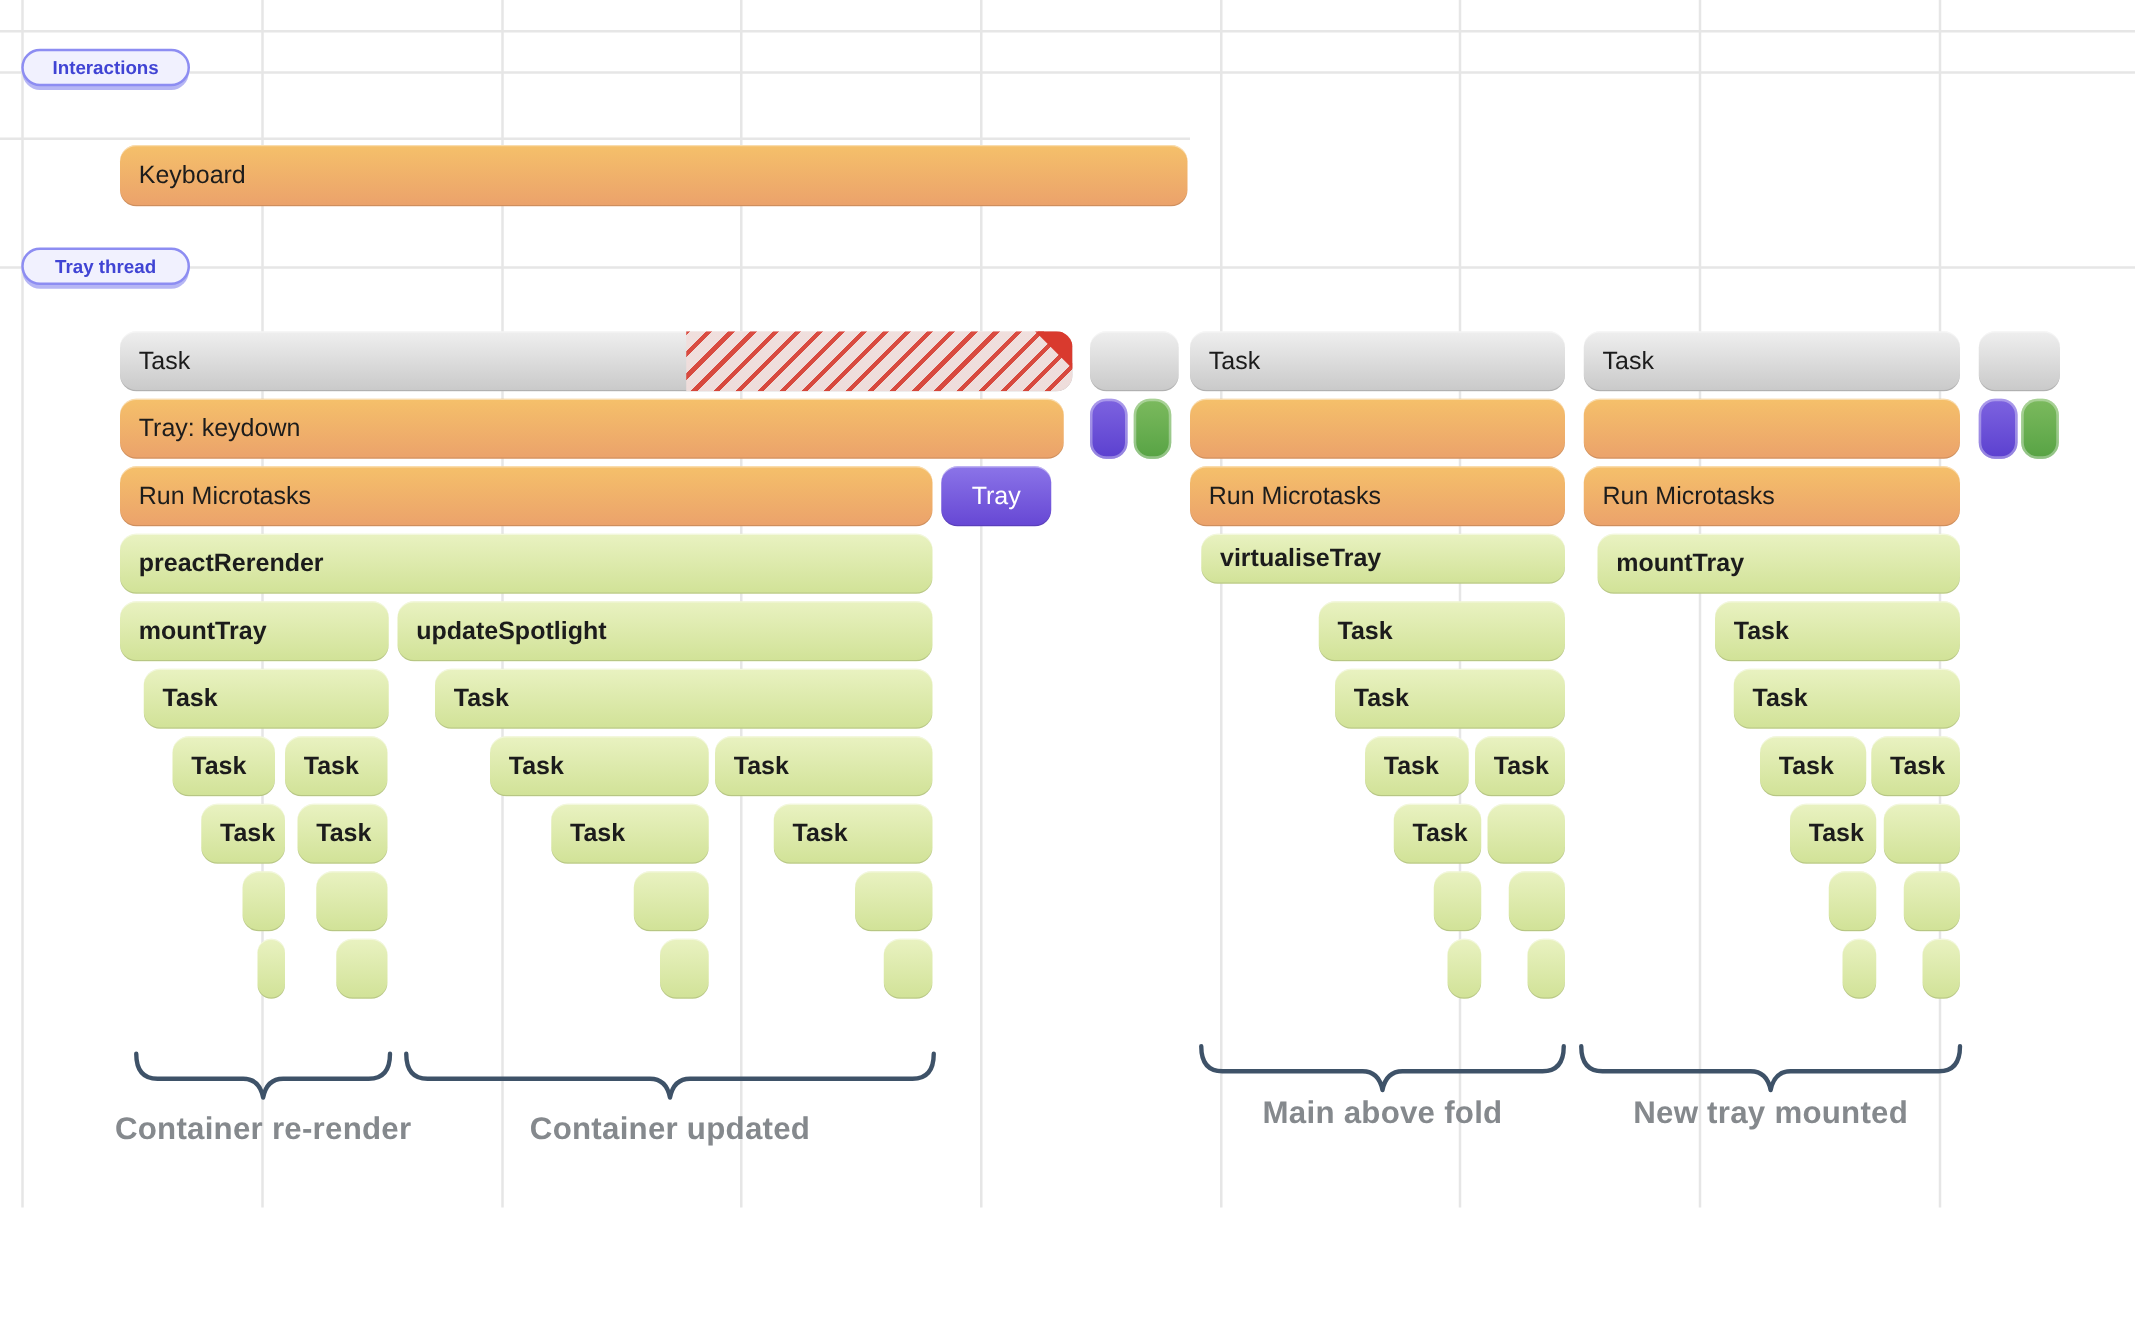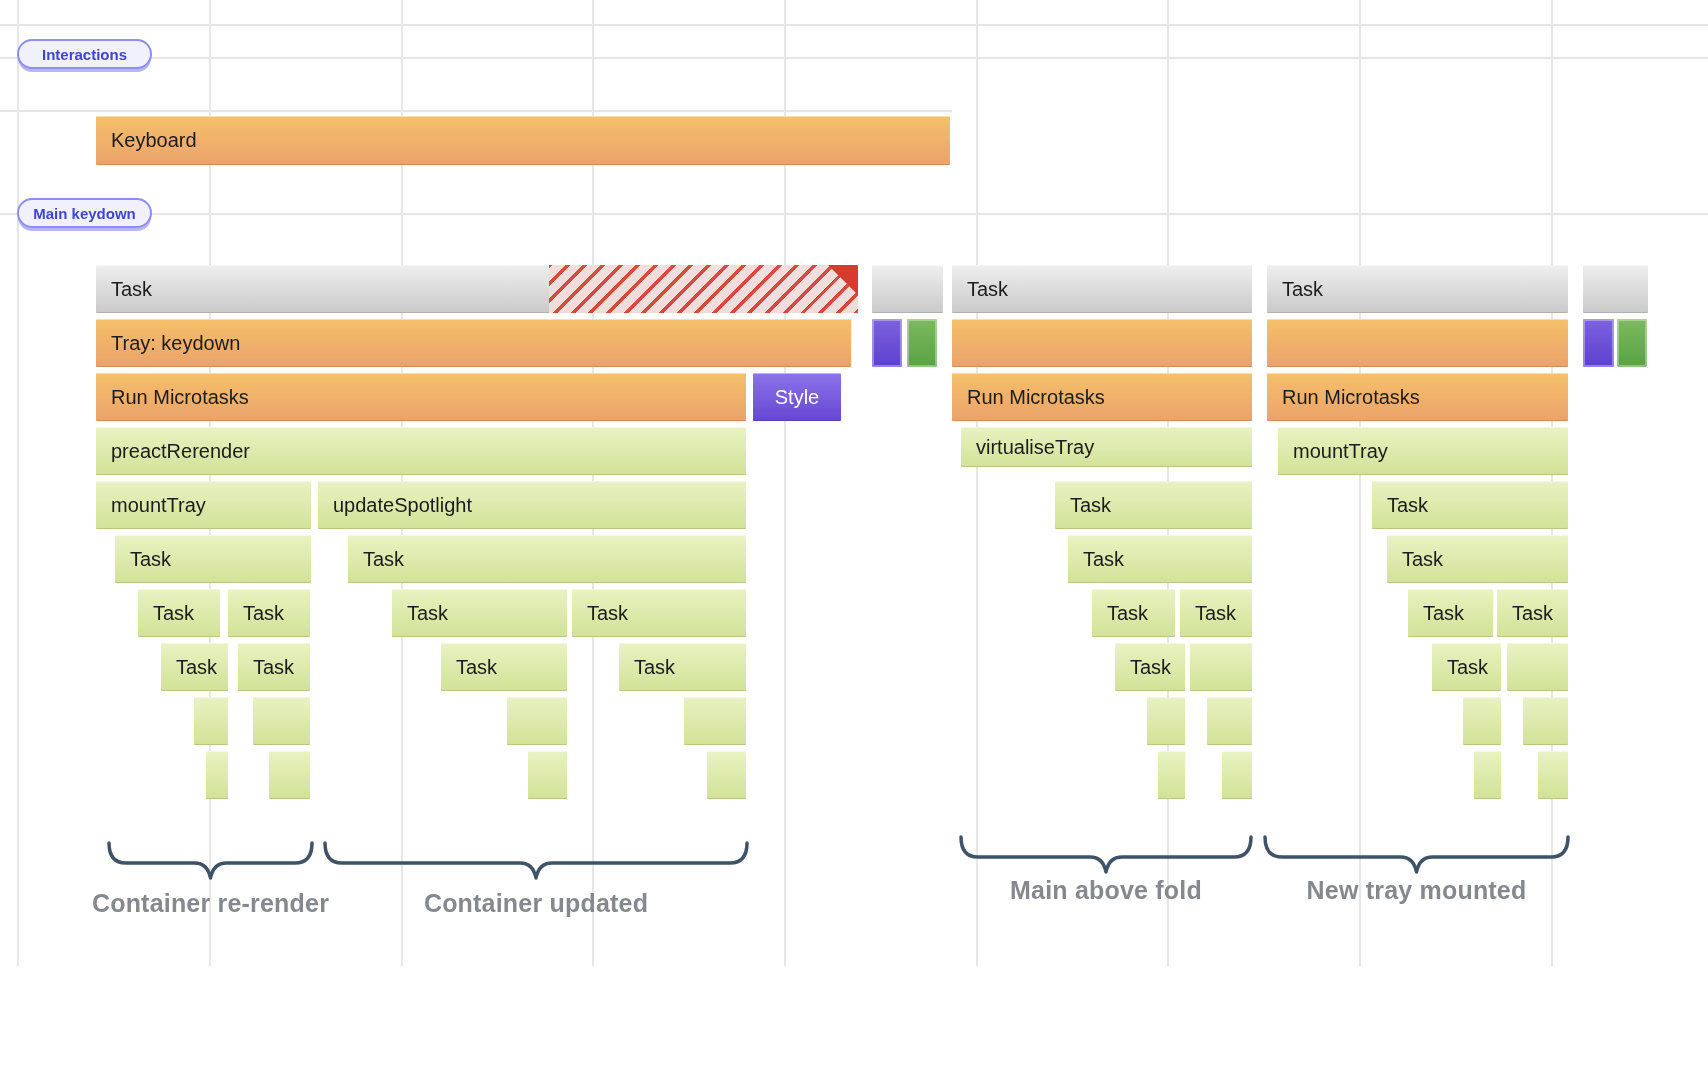--- a/index.html
+++ b/index.html
@@ -1,26 +1,26 @@
 <!DOCTYPE html>
 <html><head>
 <meta charset="utf-8">
 <style>
   html,body{margin:0;padding:0;background:#fff;}
   .stage{position:relative;width:1708px;height:1072px;background:#fff;overflow:hidden;
          font-family:"Liberation Sans", sans-serif;}
   .vline{position:absolute;width:2px;background:#e6e6e6;top:0;}
   .hline{position:absolute;height:2px;background:#e6e6e6;}
   .bar{position:absolute;box-sizing:border-box;display:flex;align-items:center;
-       border-radius:1px;overflow:hidden;
+       border-radius:13px;overflow:hidden;
        box-shadow:inset 0 1px 0 rgba(255,255,255,.45), inset 0 -1px 0 rgba(0,0,0,.12);}
   .bar .lbl{position:relative;z-index:3;padding-left:15px;font-size:20px;color:#1c1c1c;white-space:nowrap;}
   .bar.gray{background:linear-gradient(#efefef,#c9c9c9);}
   .bar.orange{background:linear-gradient(#f5c06a,#eba26b);}
-  .bar.green{background:linear-gradient(#e9f2c1,#d1e297);}
+  .bar.green{background:linear-gradient(#e9f2c1,#d1e297);font-weight:bold;}
   .bar.style{background:linear-gradient(#8b74e8,#6647d4);justify-content:center;}
   .bar.style .lbl{padding:0;color:#fff;}
   .bar.frag_purple{background:linear-gradient(#7d63e0,#5b40cf);
        box-shadow:inset 0 0 0 2px rgba(255,255,255,.35);}
   .bar.frag_green{background:linear-gradient(#7cba5e,#57a344);
        box-shadow:inset 0 0 0 2px rgba(255,255,255,.35);}
   .hatch{position:absolute;top:0;bottom:0;z-index:1;
        background:repeating-linear-gradient(-45deg,
          rgba(216,62,50,.92) 0 3.5px, rgba(240,222,220,.95) 3.5px 12.5px);}
   .flag{position:absolute;top:0;right:0;width:0;height:0;z-index:2;
@@ -76,21 +76,21 @@
       <div class="bar frag_purple" style="left: 872px; top: 319px; width: 30px; height: 48px;"></div>
       <div class="bar frag_green" style="left: 907px; top: 319px; width: 30px; height: 48px;"></div>
       <div class="bar orange" style="left: 952px; top: 319px; width: 300px; height: 48px;"></div>
       <div class="bar orange" style="left: 1267px; top: 319px; width: 301px; height: 48px;"></div>
       <div class="bar frag_purple" style="left: 1583px; top: 319px; width: 31px; height: 48px;"></div>
       <div class="bar frag_green" style="left: 1617px; top: 319px; width: 30px; height: 48px;"></div>
       <div class="bar orange" style="left: 96px; top: 373px; width: 650px; height: 48px;">
         <span class="lbl">Run Microtasks</span>
       </div>
       <div class="bar style" style="left: 753px; top: 373px; width: 88px; height: 48px;">
-        <span class="lbl">Style</span>
+        <span class="lbl">Tray</span>
       </div>
       <div class="bar orange" style="left: 952px; top: 373px; width: 300px; height: 48px;">
         <span class="lbl">Run Microtasks</span>
       </div>
       <div class="bar orange" style="left: 1267px; top: 373px; width: 301px; height: 48px;">
         <span class="lbl">Run Microtasks</span>
       </div>
       <div class="bar green" style="left: 96px; top: 427px; width: 650px; height: 48px;">
         <span class="lbl">preactRerender</span>
       </div>
@@ -182,21 +182,21 @@
       <div class="bar green" style="left: 707px; top: 751px; width: 39px; height: 48px;"></div>
       <div class="bar green" style="left: 1158px; top: 751px; width: 27px; height: 48px;"></div>
       <div class="bar green" style="left: 1222px; top: 751px; width: 30px; height: 48px;"></div>
       <div class="bar green" style="left: 1474px; top: 751px; width: 27px; height: 48px;"></div>
       <div class="bar green" style="left: 1538px; top: 751px; width: 30px; height: 48px;"></div>
     </div>
   <div class="pill" style="left:17px;top:39px;">
     <span>Interactions</span>
   </div>
   <div class="pill" style="left:17px;top:198px;">
-    <span>Main keydown</span>
+    <span>Tray thread</span>
   </div>
   <div id="annotations">
       <svg class="anno-svg" width="209" height="42" viewBox="0 0 209 42" style="left: 106px; top: 840px;">
         <path d="M 3 3 Q 3 23 20 23 L 88.5 23 Q 101.5 23 104.5 38 Q 107.5 23 120.5 23 L 189 23 Q 206 23 206 3" fill="none" stroke="#3e5268" stroke-width="3.5" stroke-linecap="round" stroke-linejoin="round"></path>
       </svg>
       <div class="anno-label" style="left: -39.5px; top: 889px;">Container re-render</div>
       <svg class="anno-svg" width="428" height="42" viewBox="0 0 428 42" style="left: 322px; top: 840px;">
         <path d="M 3 3 Q 3 23 20 23 L 198 23 Q 211 23 214 38 Q 217 23 230 23 L 408 23 Q 425 23 425 3" fill="none" stroke="#3e5268" stroke-width="3.5" stroke-linecap="round" stroke-linejoin="round"></path>
       </svg>
       <div class="anno-label" style="left: 286px; top: 889px;">Container updated</div>

